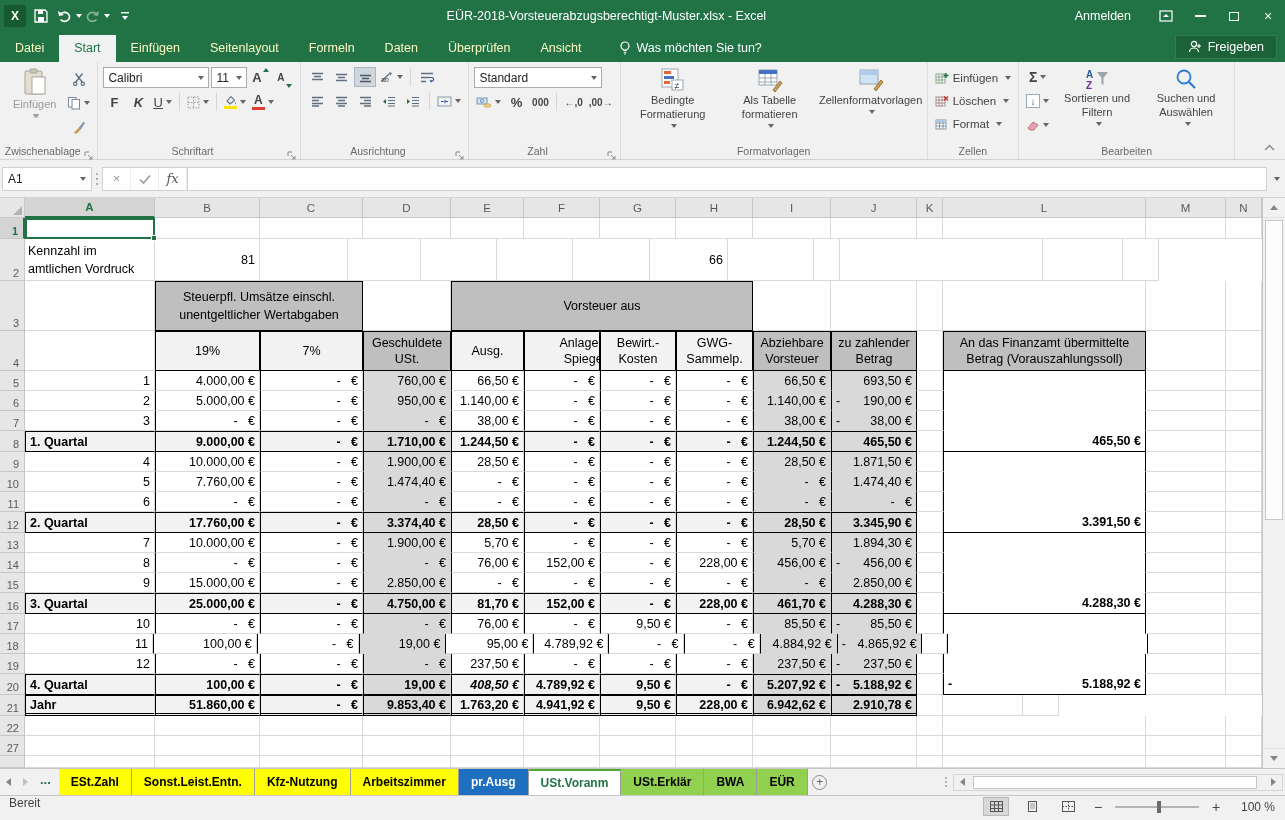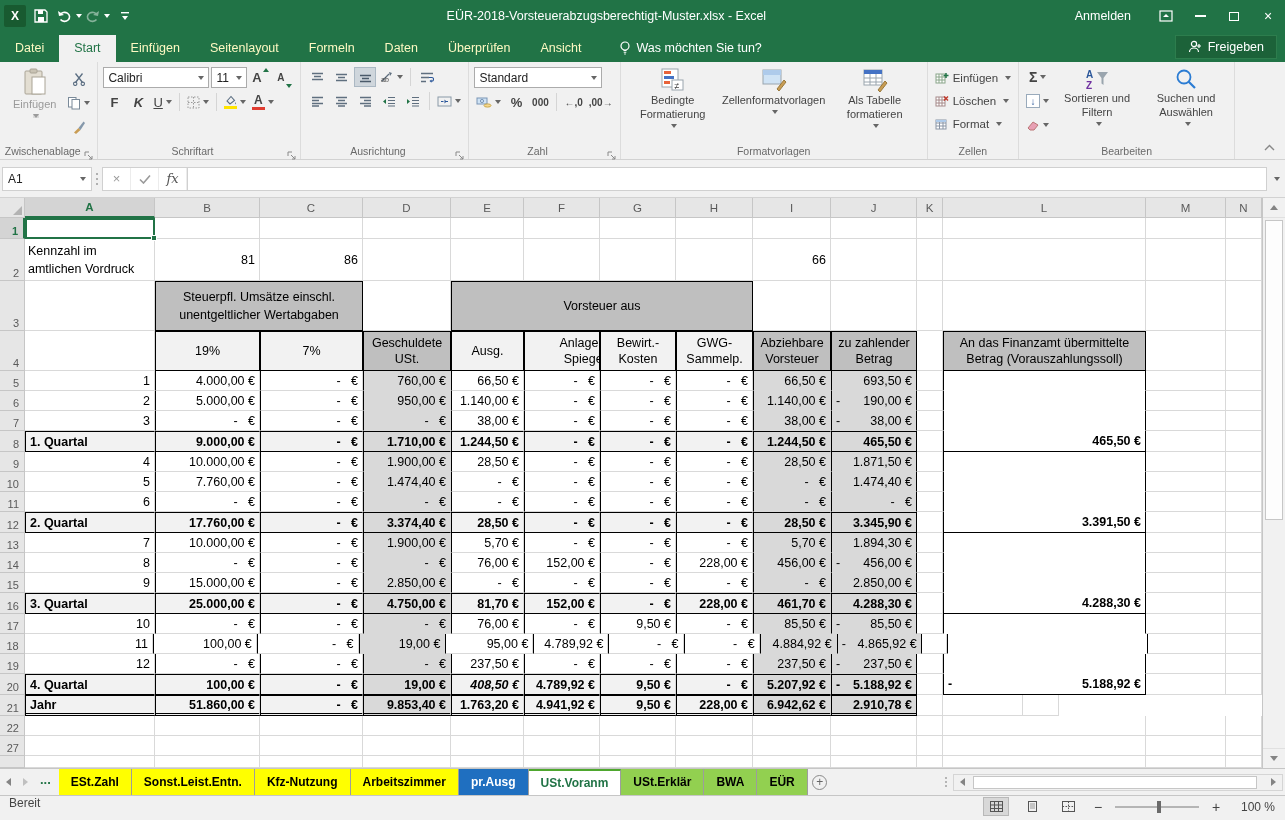--- a/index.html
+++ b/index.html
@@ -454,37 +454,37 @@
               <rect x="2" y="1" width="16" height="18" fill="#fff" stroke="#9aa5ae"></rect>
               <rect x="4" y="3" width="7" height="3" fill="#e8633a"></rect>
               <rect x="4" y="8" width="10" height="3" fill="#4472c4"></rect>
               <rect x="4" y="13" width="6" height="3" fill="#e8633a"></rect>
               <rect x="12" y="12" width="11" height="10" fill="#fff" stroke="#9aa5ae"></rect>
               <text x="14.5" y="20.5" font-size="9" fill="#444">≠</text>
             </svg>
           <span>Bedingte Formatierung</span>
           <span class="car"></span>
         </div>
-        <div class="bigbtn" style="width:102px">
-          <svg width="26" height="24" viewBox="0 0 26 24">
-              <rect x="2" y="2" width="18" height="14" fill="#cfe3f5" stroke="#9aa5ae"></rect>
-              <rect x="2" y="2" width="18" height="5" fill="#aecbeb"></rect>
-              <path d="M16 21 L23 12 L25 14 L18 23 Z" fill="#c99d54" stroke="#9a7a3c"></path>
-            </svg>
-          <span>Zellenformatvorlagen</span>
-          <span class="car"></span>
-        </div>
         <div class="bigbtn" style="width:94px">
           <svg width="26" height="24" viewBox="0 0 26 24">
               <rect x="2" y="2" width="18" height="15" fill="#fff" stroke="#9aa5ae"></rect>
               <rect x="2" y="2" width="18" height="4" fill="#4472c4"></rect>
               <path d="M2 10 h18 M2 14 h18 M8 6 v11 M14 6 v11" stroke="#9aa5ae"></path>
               <path d="M16 22 L23 13 L25 15 L18 24 Z" fill="#c99d54" stroke="#9a7a3c"></path>
             </svg>
           <span>Als Tabelle formatieren</span>
+          <span class="car"></span>
+        </div>
+        <div class="bigbtn" style="width:102px">
+          <svg width="26" height="24" viewBox="0 0 26 24">
+              <rect x="2" y="2" width="18" height="14" fill="#cfe3f5" stroke="#9aa5ae"></rect>
+              <rect x="2" y="2" width="18" height="5" fill="#aecbeb"></rect>
+              <path d="M16 21 L23 12 L25 14 L18 23 Z" fill="#c99d54" stroke="#9a7a3c"></path>
+            </svg>
+          <span>Zellenformatvorlagen</span>
           <span class="car"></span>
         </div>
       </div>
       <span class="glabel full">Formatvorlagen</span>
     </div>
 
     <div class="rgroup">
       <div style="display:flex;flex-direction:column;gap:2px;padding-top:2px">
         <span class="sbtn">
           <svg width="14" height="12" viewBox="0 0 14 12">
@@ -620,21 +620,20 @@
             <div class="c" style="width: 86px; height: 21px;"></div>
             <div class="c" style="width: 26px; height: 21px;"></div>
             <div class="c" style="width: 203px; height: 21px;"></div>
             <div class="c" style="width: 80px; height: 21px;"></div>
             <div class="c" style="width: 36px; height: 21px;"></div>
           </div>
           <div class="gr" style="height: 42px;">
             <div class="rh" style="height: 42px;">2</div>
             <div class="c wrapA" style="width: 130px; height: 42px;">Kennzahl im amtlichen Vordruck</div>
             <div class="c num" style="width: 105px; height: 42px;">81</div>
-            <div class="c num" style="width: 103px; height: 42px;">86</div>
             <div class="c" style="width: 88px; height: 42px;"></div>
             <div class="c" style="width: 73px; height: 42px;"></div>
             <div class="c" style="width: 76px; height: 42px;"></div>
             <div class="c" style="width: 76px; height: 42px;"></div>
             <div class="c" style="width: 77px; height: 42px;"></div>
             <div class="c num" style="width: 78px; height: 42px;">66</div>
             <div class="c" style="width: 86px; height: 42px;"></div>
             <div class="c" style="width: 26px; height: 42px;"></div>
             <div class="c" style="width: 203px; height: 42px;"></div>
             <div class="c" style="width: 80px; height: 42px;"></div>

